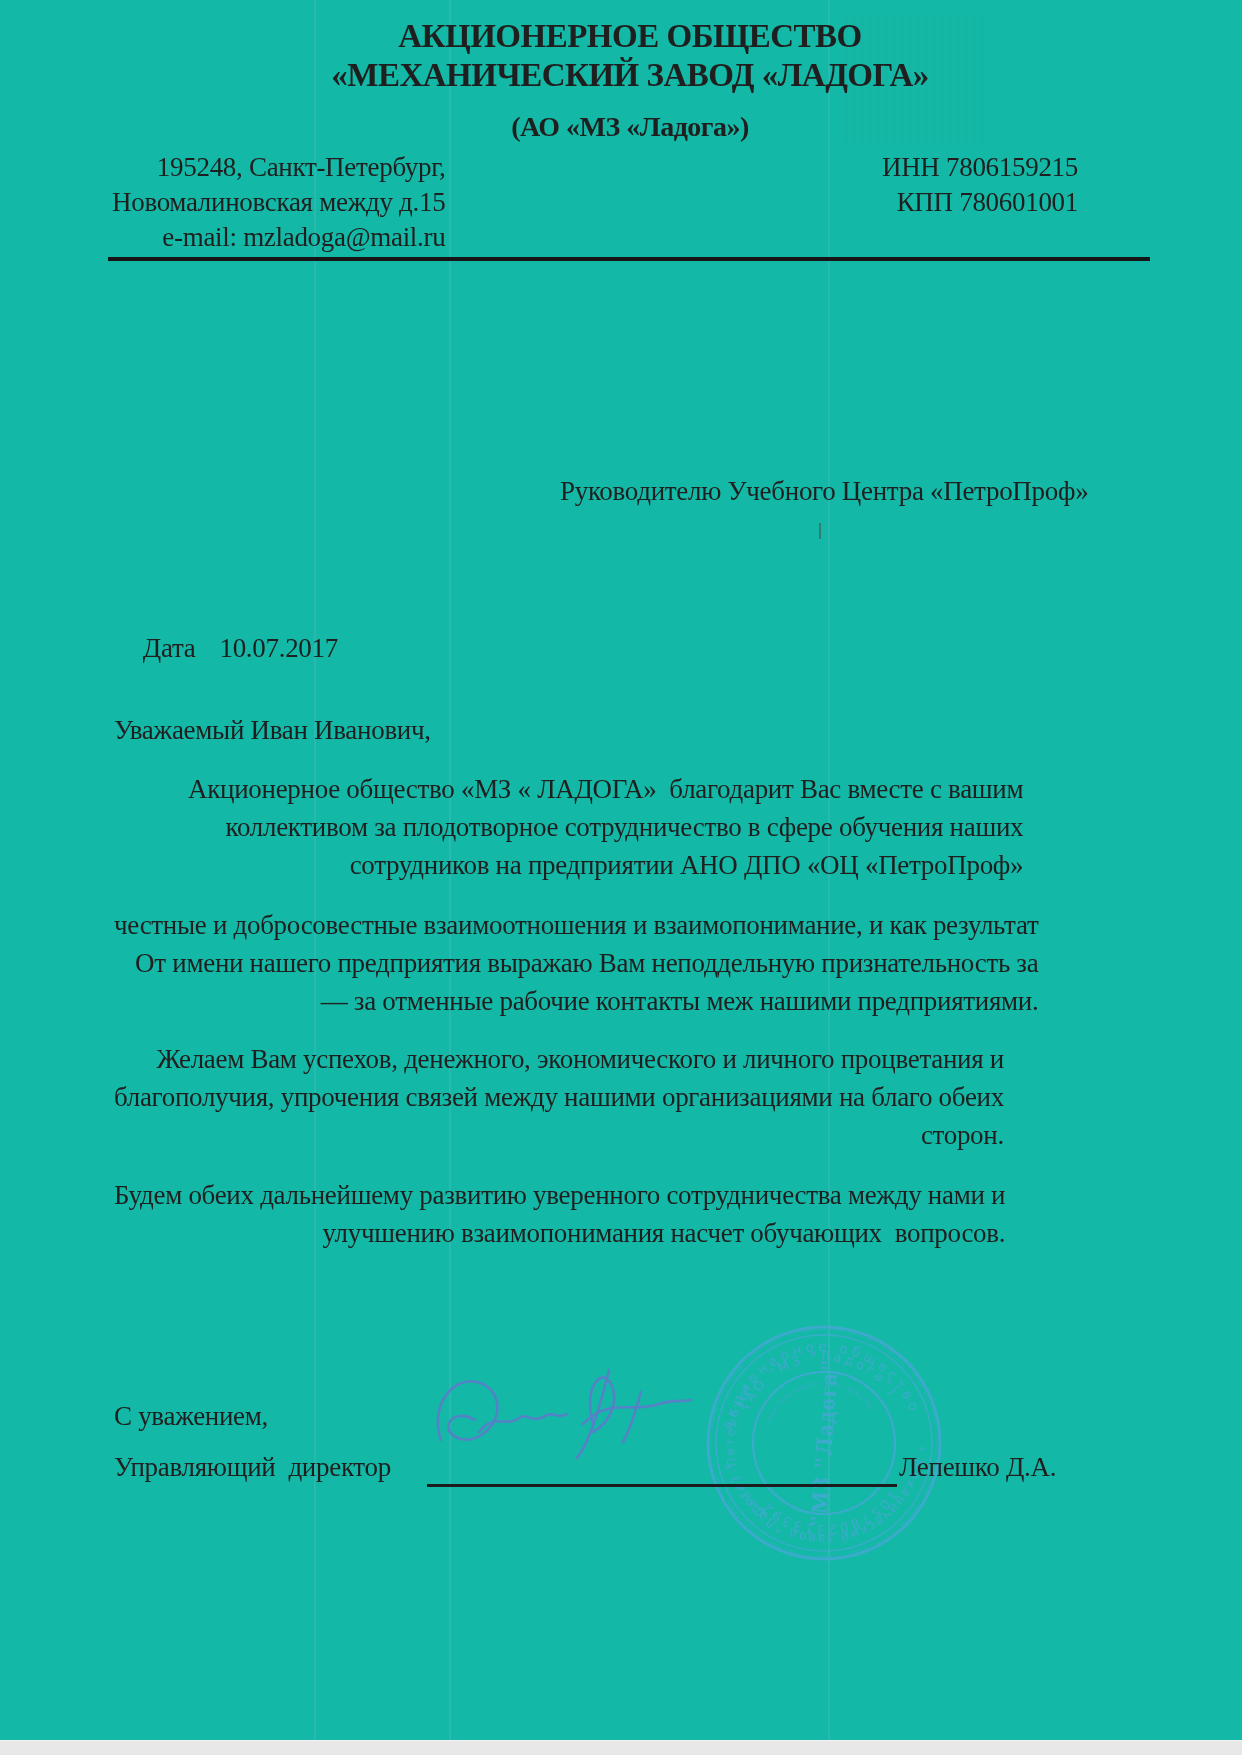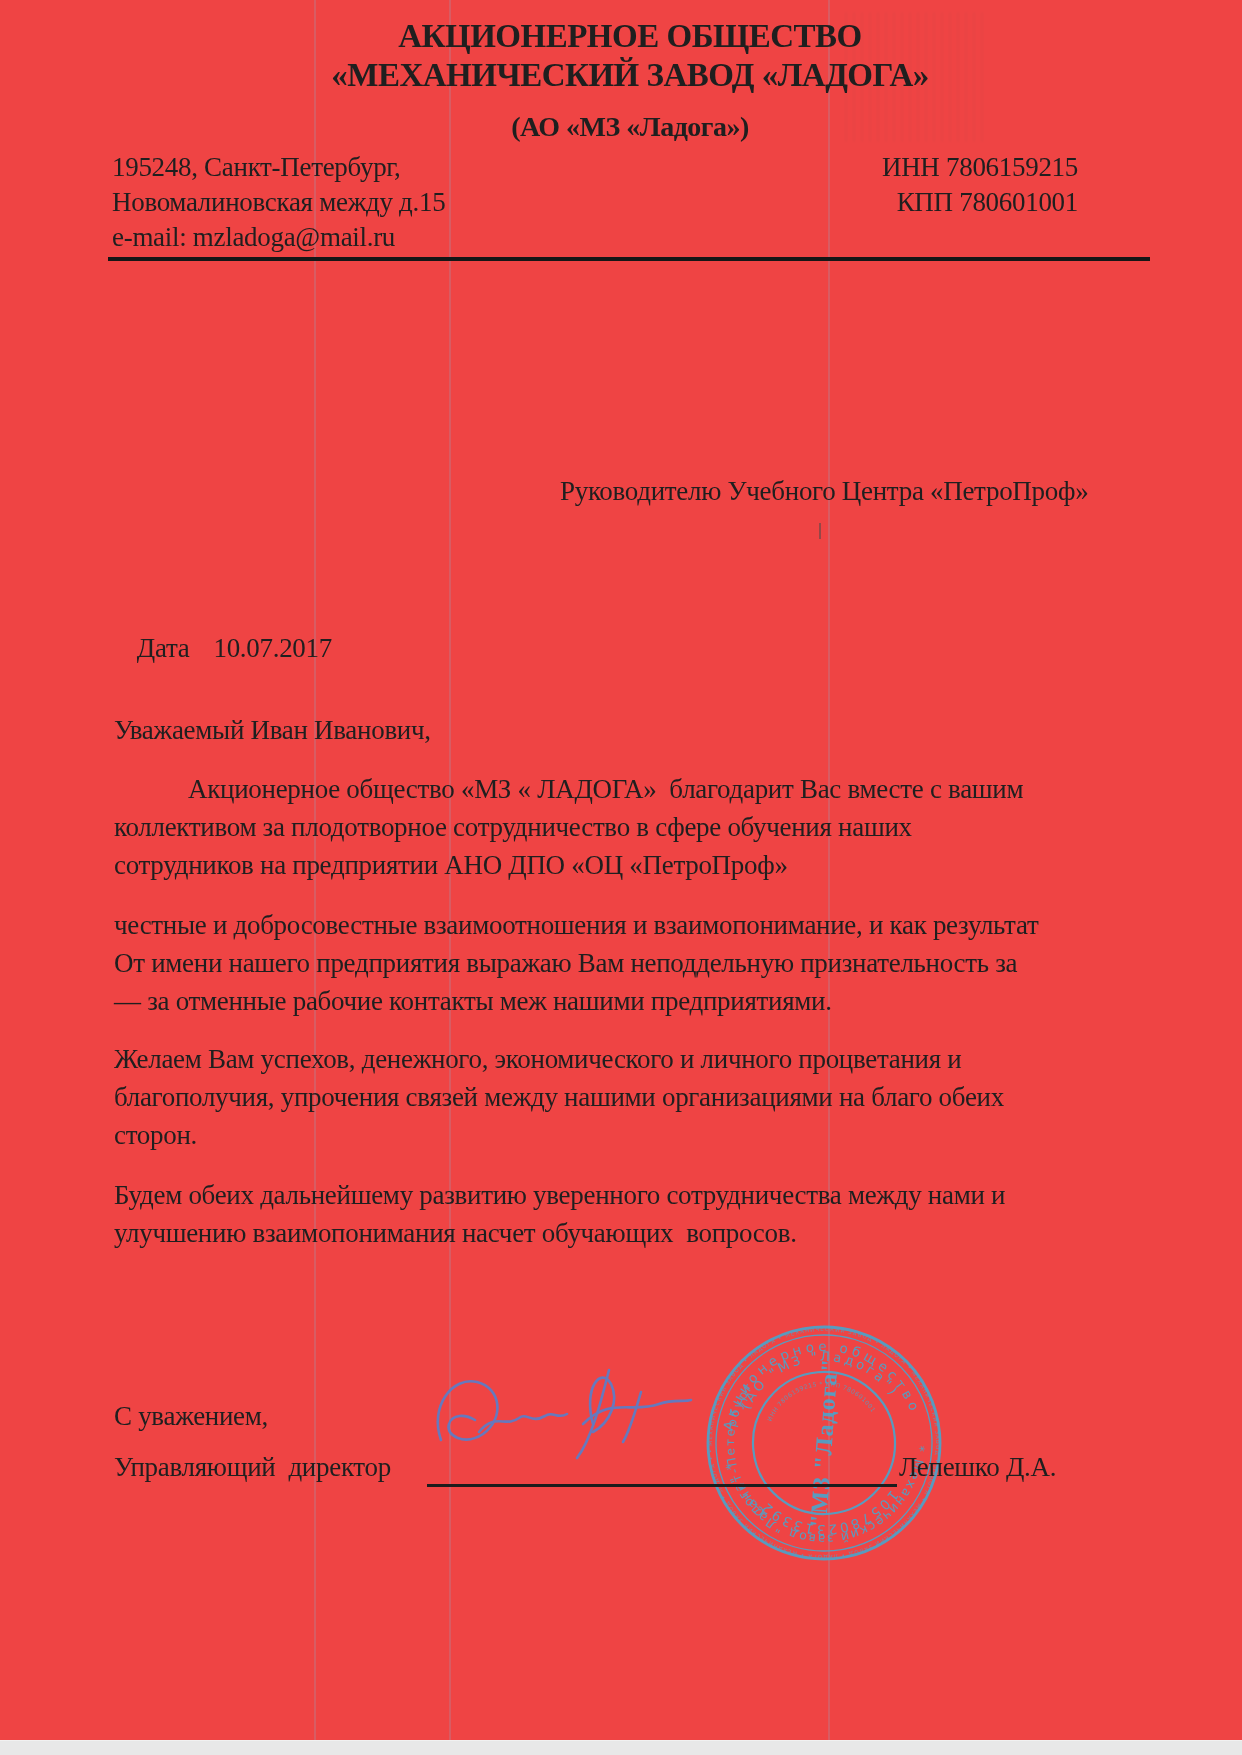--- a/index.html
+++ b/index.html
@@ -1,20 +1,20 @@
 <!DOCTYPE html>
 <html><head>
 <meta charset="utf-8">
 <style>
   html,body{margin:0;padding:0;background:#ffffff;}
-  .page{position:relative;width:1242px;height:1755px;background:#ef4444;overflow:hidden;
+  .page{position:relative;width:1242px;height:1755px;background:#14b8a6;overflow:hidden;
         font-family:"Liberation Serif","DejaVu Serif",serif;color:#1f1f1f;}
   .txt{position:absolute;white-space:pre;z-index:5;}
   .title{font-weight:bold;font-size:33px;letter-spacing:-0.5px;text-align:center;left:18px;width:1224px;line-height:40px;}
-  .body-line{font-size:27px;letter-spacing:-0.3px;line-height:38px;}
+  .body-line{font-size:27px;letter-spacing:-0.3px;line-height:38px;text-align:right;}
   .para{position:absolute;z-index:5;}
   .para .body-line{position:static;white-space:pre;}
   .addr{font-size:27px;line-height:35px;}
   .rule{position:absolute;left:108px;top:257px;width:1042px;height:4px;background:#161616;z-index:5;}
   .underline{position:absolute;left:427px;top:1484px;width:470px;height:3px;background:#1c1c1c;z-index:6;}
   .vline{position:absolute;top:0;height:1755px;width:2px;background:rgba(125,190,225,0.20);z-index:1;}
   .tickmark{position:absolute;left:819px;top:523px;width:2px;height:16px;background:#4a4a4a;opacity:.55;z-index:2;}
   .ghost{position:absolute;left:845px;top:12px;width:140px;height:130px;z-index:1;opacity:.45;
          background:repeating-linear-gradient(90deg, rgba(90,90,90,0.10) 0 2px, transparent 2px 8px);
          filter:blur(1px);}
@@ -47,21 +47,21 @@
 
   <div class="para addr" style="right:164px;top:150px;text-align:right">
     <div class="body-line addr">ИНН 7806159215</div>
     <div class="body-line addr">КПП 780601001</div>
   </div>
 
   <div class="rule"></div>
 
   <div class="txt body-line" style="left:560px;top:472px">Руководителю Учебного Центра «ПетроПроф»</div>
 
-  <div class="txt body-line" style="left:111px;top:591px">
+  <div class="txt body-line" style="left:117px;top:591px">
     <span>Дата</span><span style="display:inline-block;width:24px"></span><span>10.07.2017</span>
   </div>
 
   <div class="txt body-line" style="left:114px;top:711px">Уважаемый Иван Иванович,</div>
 
   <div class="para" style="left:114px;top:770px">
     <div class="body-line" style="padding-left:74px">Акционерное общество «МЗ « ЛАДОГА»  благодарит Вас вместе с вашим</div>
     <div class="body-line">коллективом за плодотворное сотрудничество в сфере обучения наших</div>
     <div class="body-line">сотрудников на предприятии АНО ДПО «ОЦ «ПетроПроф»</div>
   </div>

